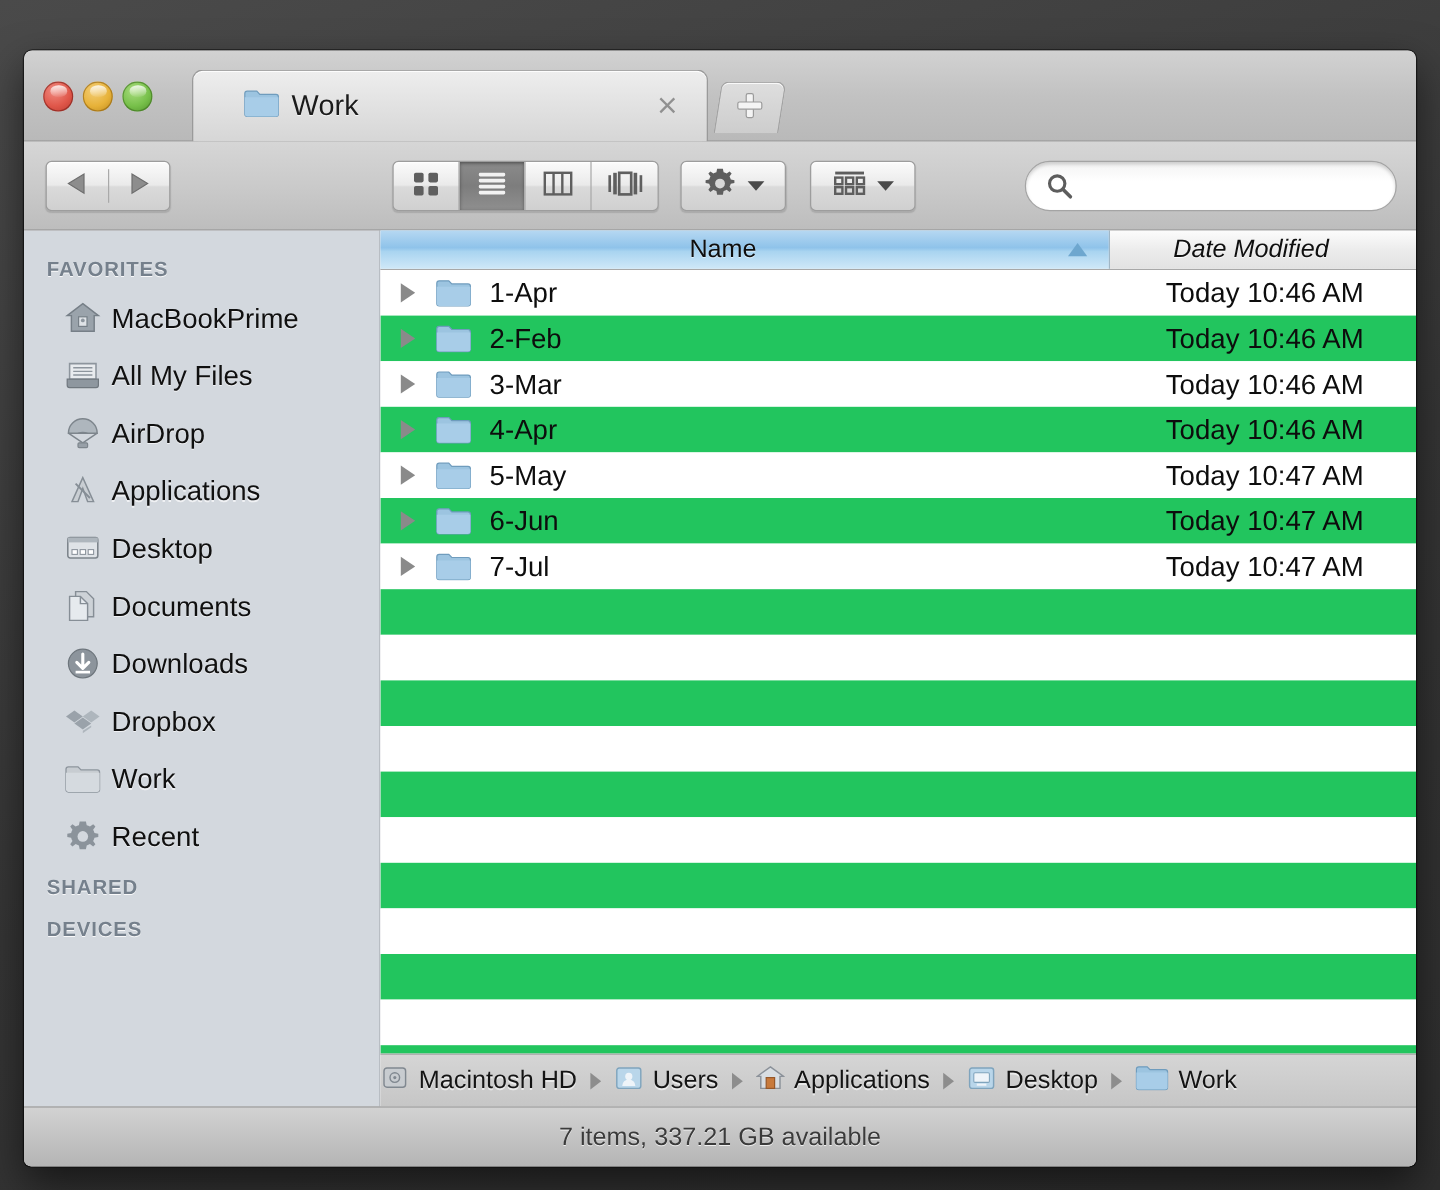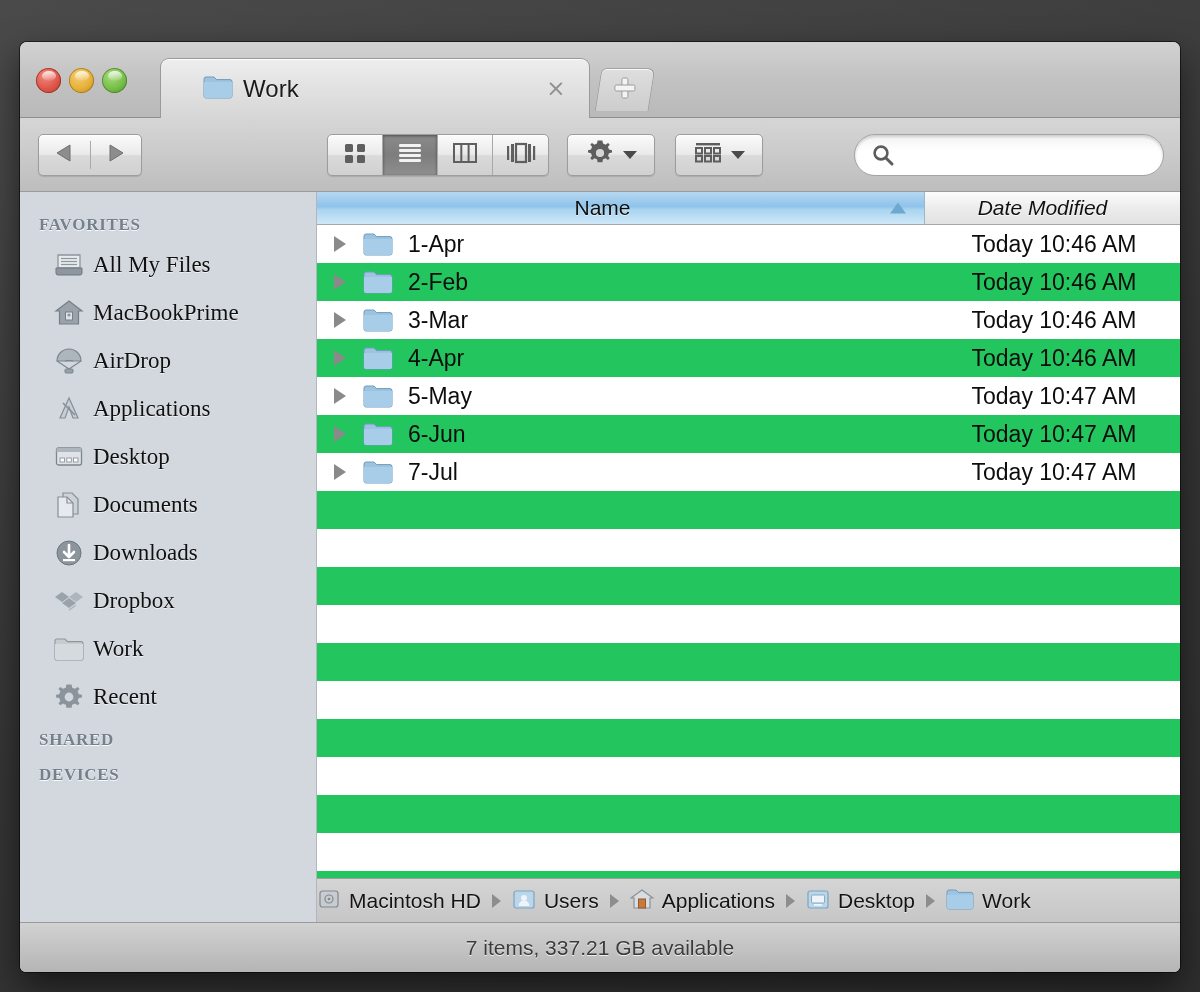--- a/index.html
+++ b/index.html
@@ -195,21 +195,20 @@
   
   .body-area { flex: 1 1 auto; display: flex; min-height: 0; }
 
   
   .sidebar {
     flex: 0 0 297px;
     background: #d3d8de;
     border-right: 1px solid #b1b6bc;
     padding-top: 14px;
     overflow: hidden;
-    font-family: Liberation Serif, serif;
   }
   .side-header {
     font-size: 17px;
     font-weight: bold;
     color: #75808c;
     letter-spacing: 0.7px;
     text-shadow: 0 1px 0 rgba(255,255,255,0.85);
     padding: 9px 0 6px 19px;
   }
   .side-item {
@@ -490,39 +489,39 @@
 
   <div class="body-area">
 
     <div class="sidebar">
 
       <div class="side-header">FAVORITES</div>
 
       <div class="side-item">
         <span class="side-icon">
           <svg width="30" height="30" viewBox="0 0 30 30">
+            <path d="M15 3 L28 13 h-3.5 V26 h-19 V13 H2 Z" fill="#9aa3ab" stroke="#767f87" stroke-width="1.2"></path>
+            <rect x="11.5" y="14" width="7" height="8" fill="#dfe3e7" stroke="#767f87" stroke-width="1"></rect>
+            <circle cx="15" cy="17" r="1.6" fill="#8e979f"></circle>
+          </svg>
+        </span>
+        <span class="side-label">MacBookPrime</span>
+      </div>
+
+      <div class="side-item">
+        <span class="side-icon">
+          <svg width="30" height="30" viewBox="0 0 30 30">
             <path d="M4 5 h22 v13 H4 Z" fill="#e8ebee" stroke="#8d959d" stroke-width="1.3"></path>
             <line x1="7" y1="8.5" x2="23" y2="8.5" stroke="#8d959d" stroke-width="1.2"></line>
             <line x1="7" y1="11.5" x2="23" y2="11.5" stroke="#8d959d" stroke-width="1.2"></line>
             <line x1="7" y1="14.5" x2="23" y2="14.5" stroke="#8d959d" stroke-width="1.2"></line>
             <path d="M2 18 h26 v5 a2 2 0 0 1 -2 2 H4 a2 2 0 0 1 -2 -2 Z" fill="#8e979f" stroke="#6f777e" stroke-width="1"></path>
           </svg>
         </span>
         <span class="side-label">All My Files</span>
-      </div>
-
-      <div class="side-item">
-        <span class="side-icon">
-          <svg width="30" height="30" viewBox="0 0 30 30">
-            <path d="M15 3 L28 13 h-3.5 V26 h-19 V13 H2 Z" fill="#9aa3ab" stroke="#767f87" stroke-width="1.2"></path>
-            <rect x="11.5" y="14" width="7" height="8" fill="#dfe3e7" stroke="#767f87" stroke-width="1"></rect>
-            <circle cx="15" cy="17" r="1.6" fill="#8e979f"></circle>
-          </svg>
-        </span>
-        <span class="side-label">MacBookPrime</span>
       </div>
 
       <div class="side-item">
         <span class="side-icon">
           <svg width="30" height="30" viewBox="0 0 30 30">
             <path d="M3 15 a12 12 0 0 1 24 0 Z" fill="#aeb6bd" stroke="#7d858c" stroke-width="1.2"></path>
             <path d="M11 15 a12 12 0 0 1 8 0" fill="none" stroke="#7d858c" stroke-width="1"></path>
             <line x1="3" y1="15" x2="15" y2="23" stroke="#7d858c" stroke-width="1.2"></line>
             <line x1="27" y1="15" x2="15" y2="23" stroke="#7d858c" stroke-width="1.2"></line>
             <rect x="11" y="23" width="8" height="4" rx="1" fill="#98a0a8" stroke="#7d858c" stroke-width="1"></rect>

